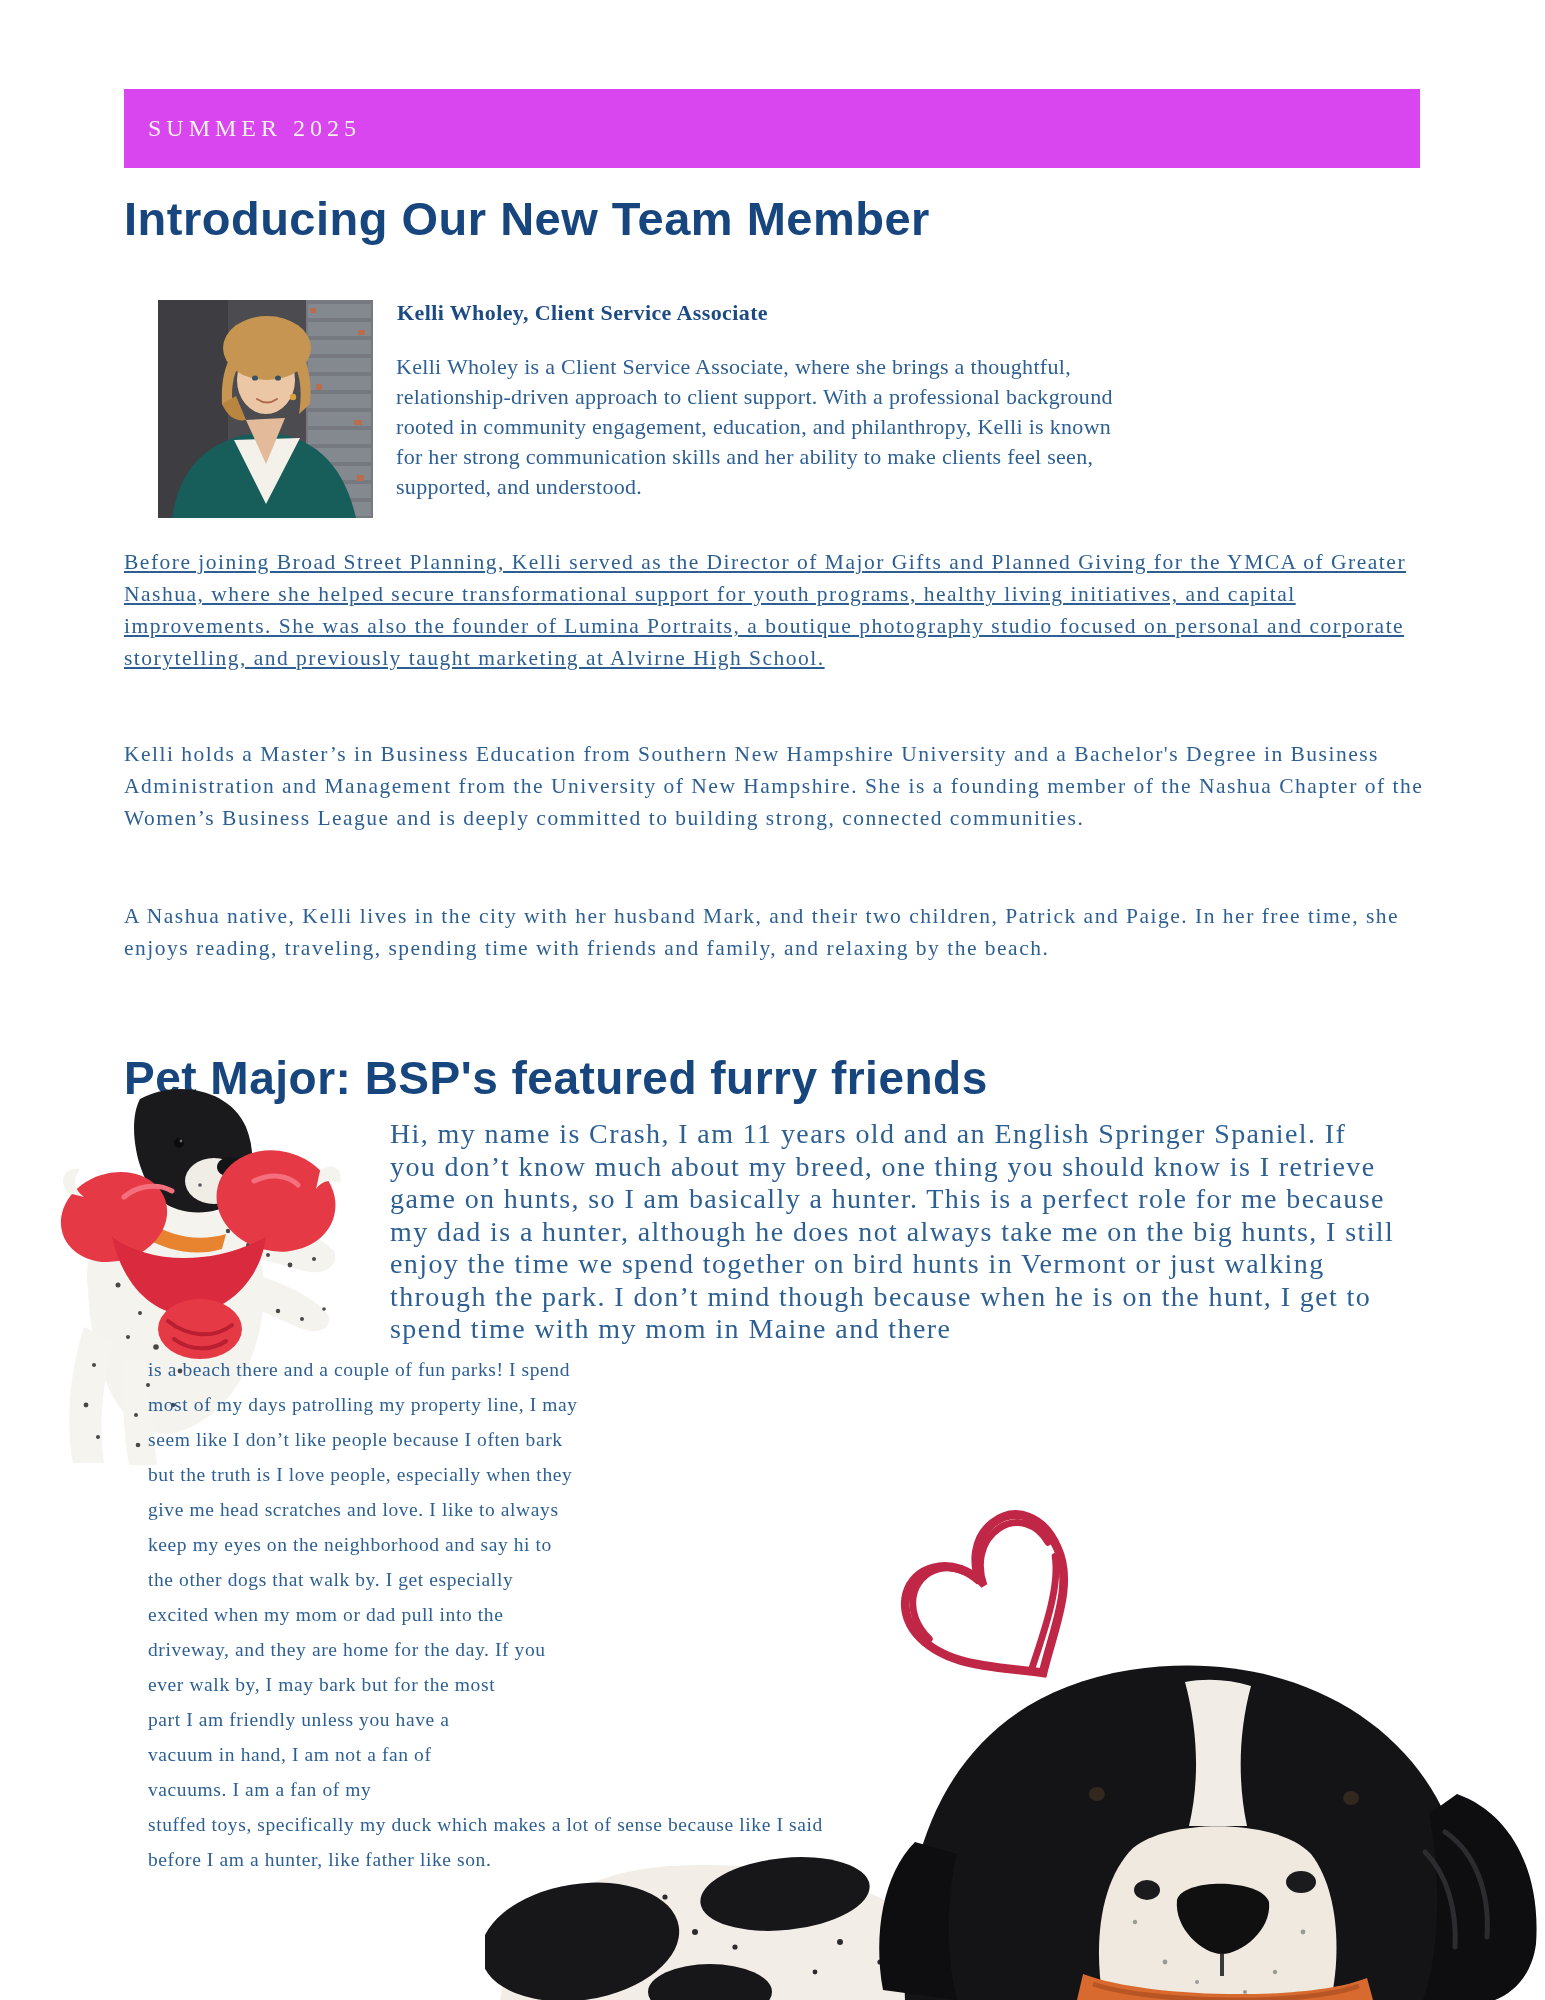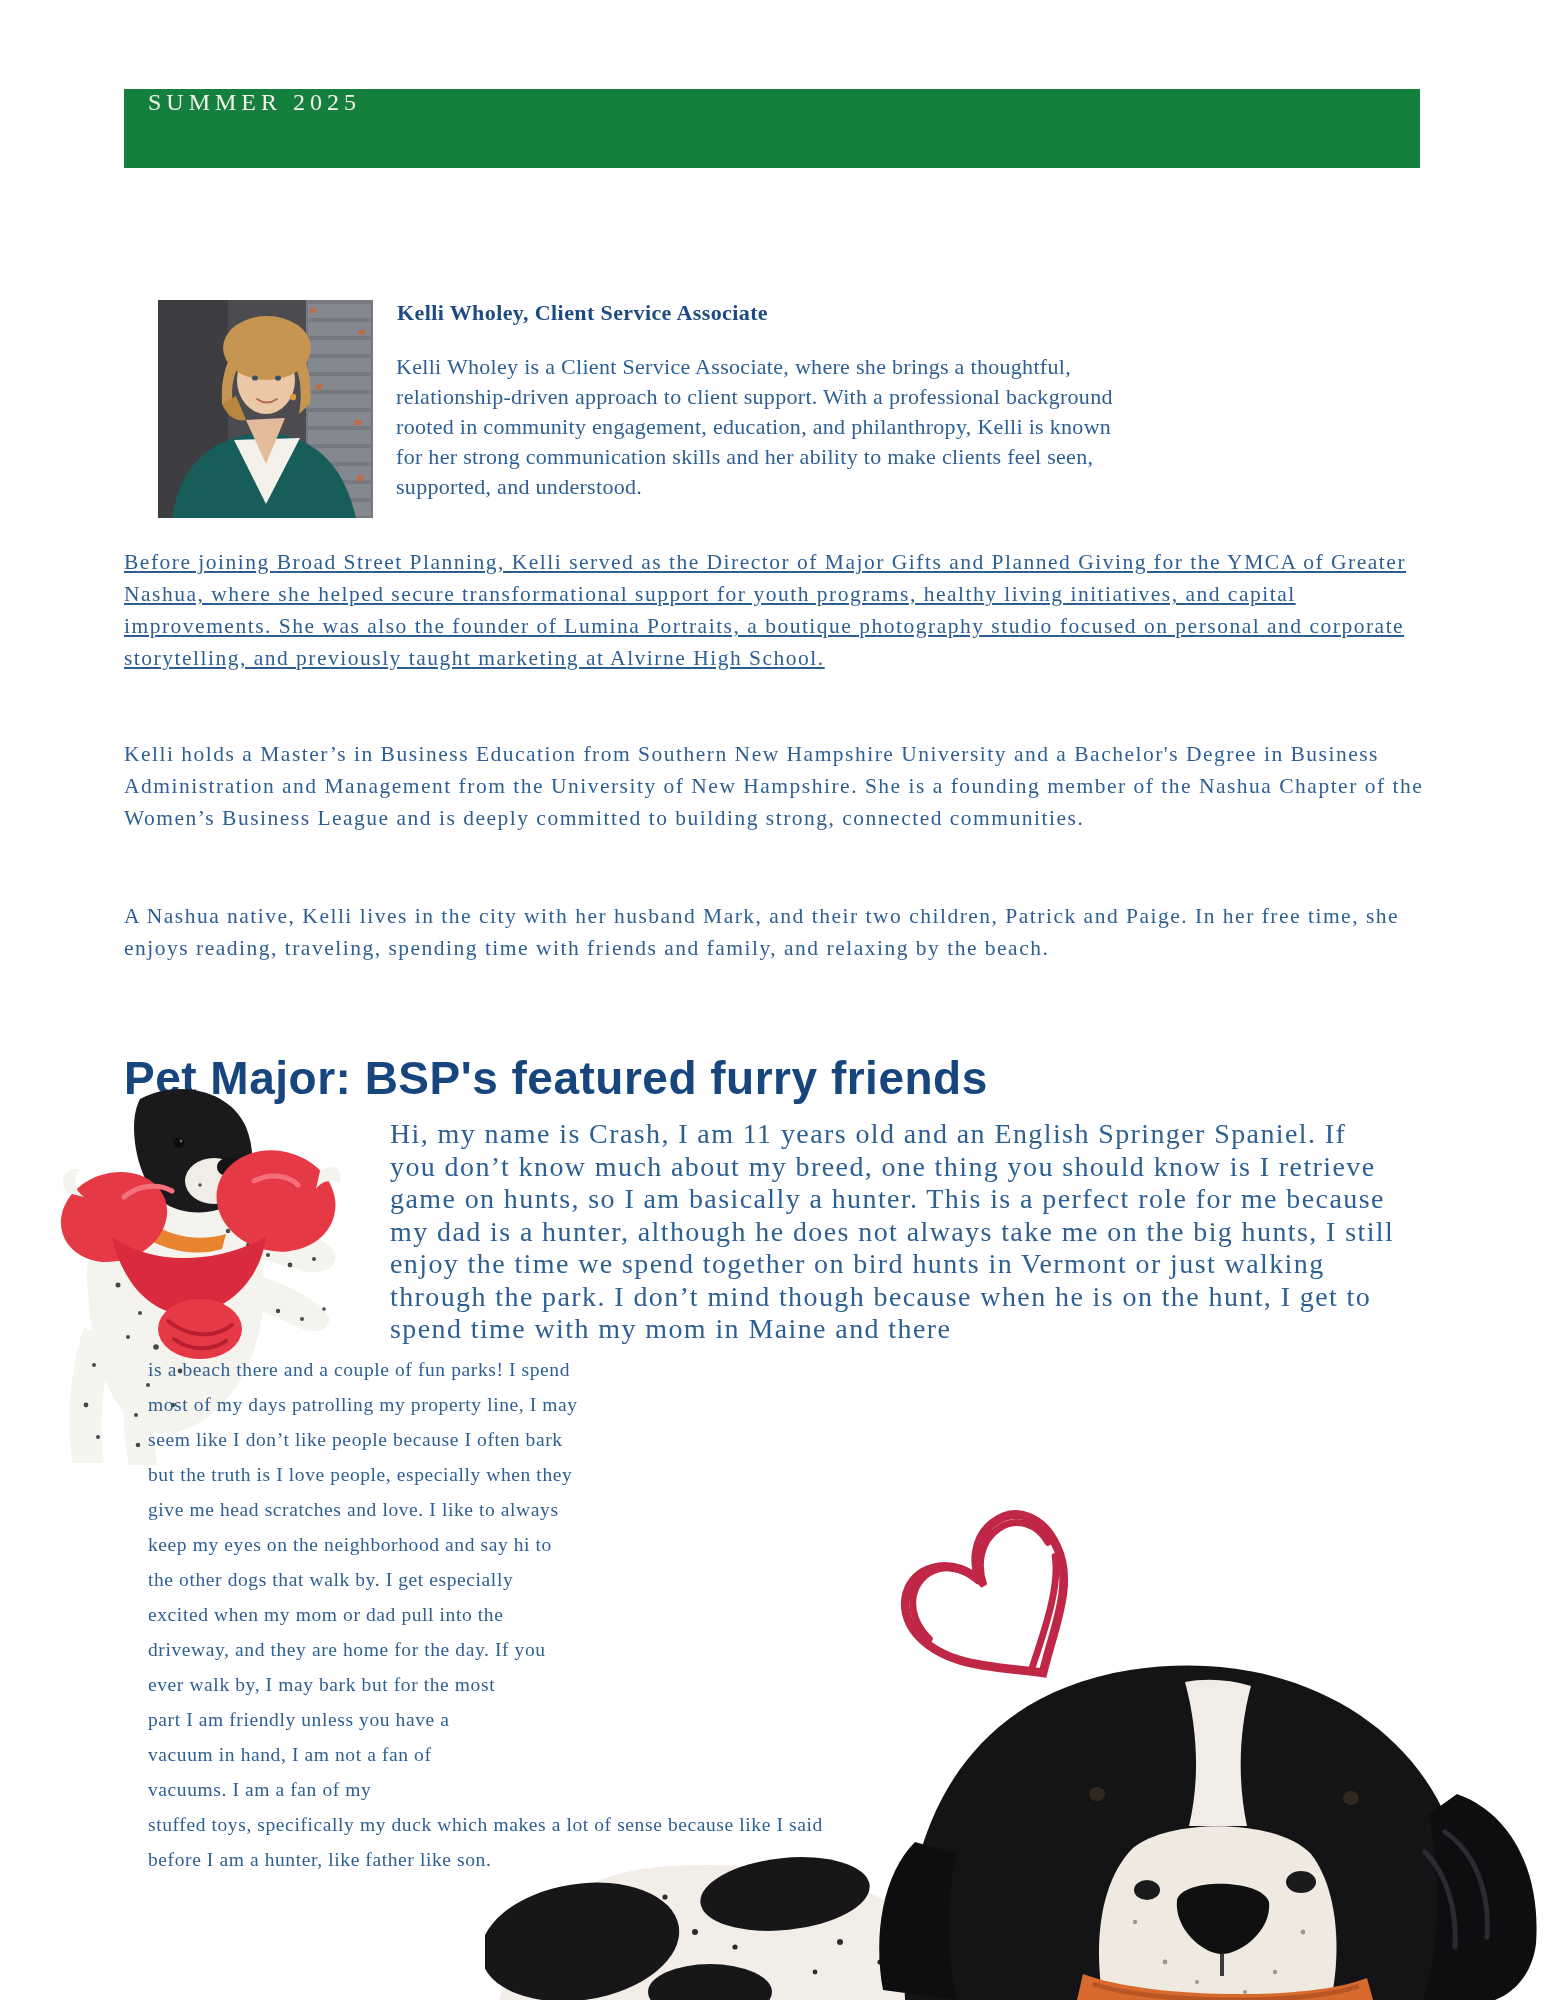--- a/index.html
+++ b/index.html
@@ -6,22 +6,22 @@
   .page{
     position:relative;
     width:1545px;height:2000px;
     background:#ffffff;
     overflow:hidden;
     font-family:"Liberation Serif", serif;
   }
   
   .masthead{
     position:absolute;left:124px;top:89px;width:1296px;height:79px;
-    background:#15803d;
-    display:flex;align-items:flex-start;
+    background:#d946ef;
+    display:flex;align-items:center;
   }
   .masthead-label{
     color:#f5f2ec;
     font-family:"Liberation Serif", serif;
     font-size:24px;letter-spacing:5px;
     padding-left:24px;
   }
   
   .h1{
     position:absolute;left:124px;
@@ -90,20 +90,21 @@
 </style>
 </head>
 <body>
 
 <div class="page">
 
   <div class="masthead">
     <span class="masthead-label">SUMMER 2025</span>
   </div>
 
+  <h1 class="h1 h1-team">Introducing Our New Team Member</h1>
 
   <div class="team-photo">
     <svg width="215" height="218" viewBox="0 0 215 218">
       <rect width="215" height="218" fill="#4c4c50"></rect>
       <rect x="0" y="0" width="70" height="218" fill="#3e3d41"></rect>
 
       <g>
         <rect x="148" y="0" width="67" height="218" fill="#76797f"></rect>
         <g fill="#84888f">
           <rect x="150" y="4" width="63" height="14"></rect>

